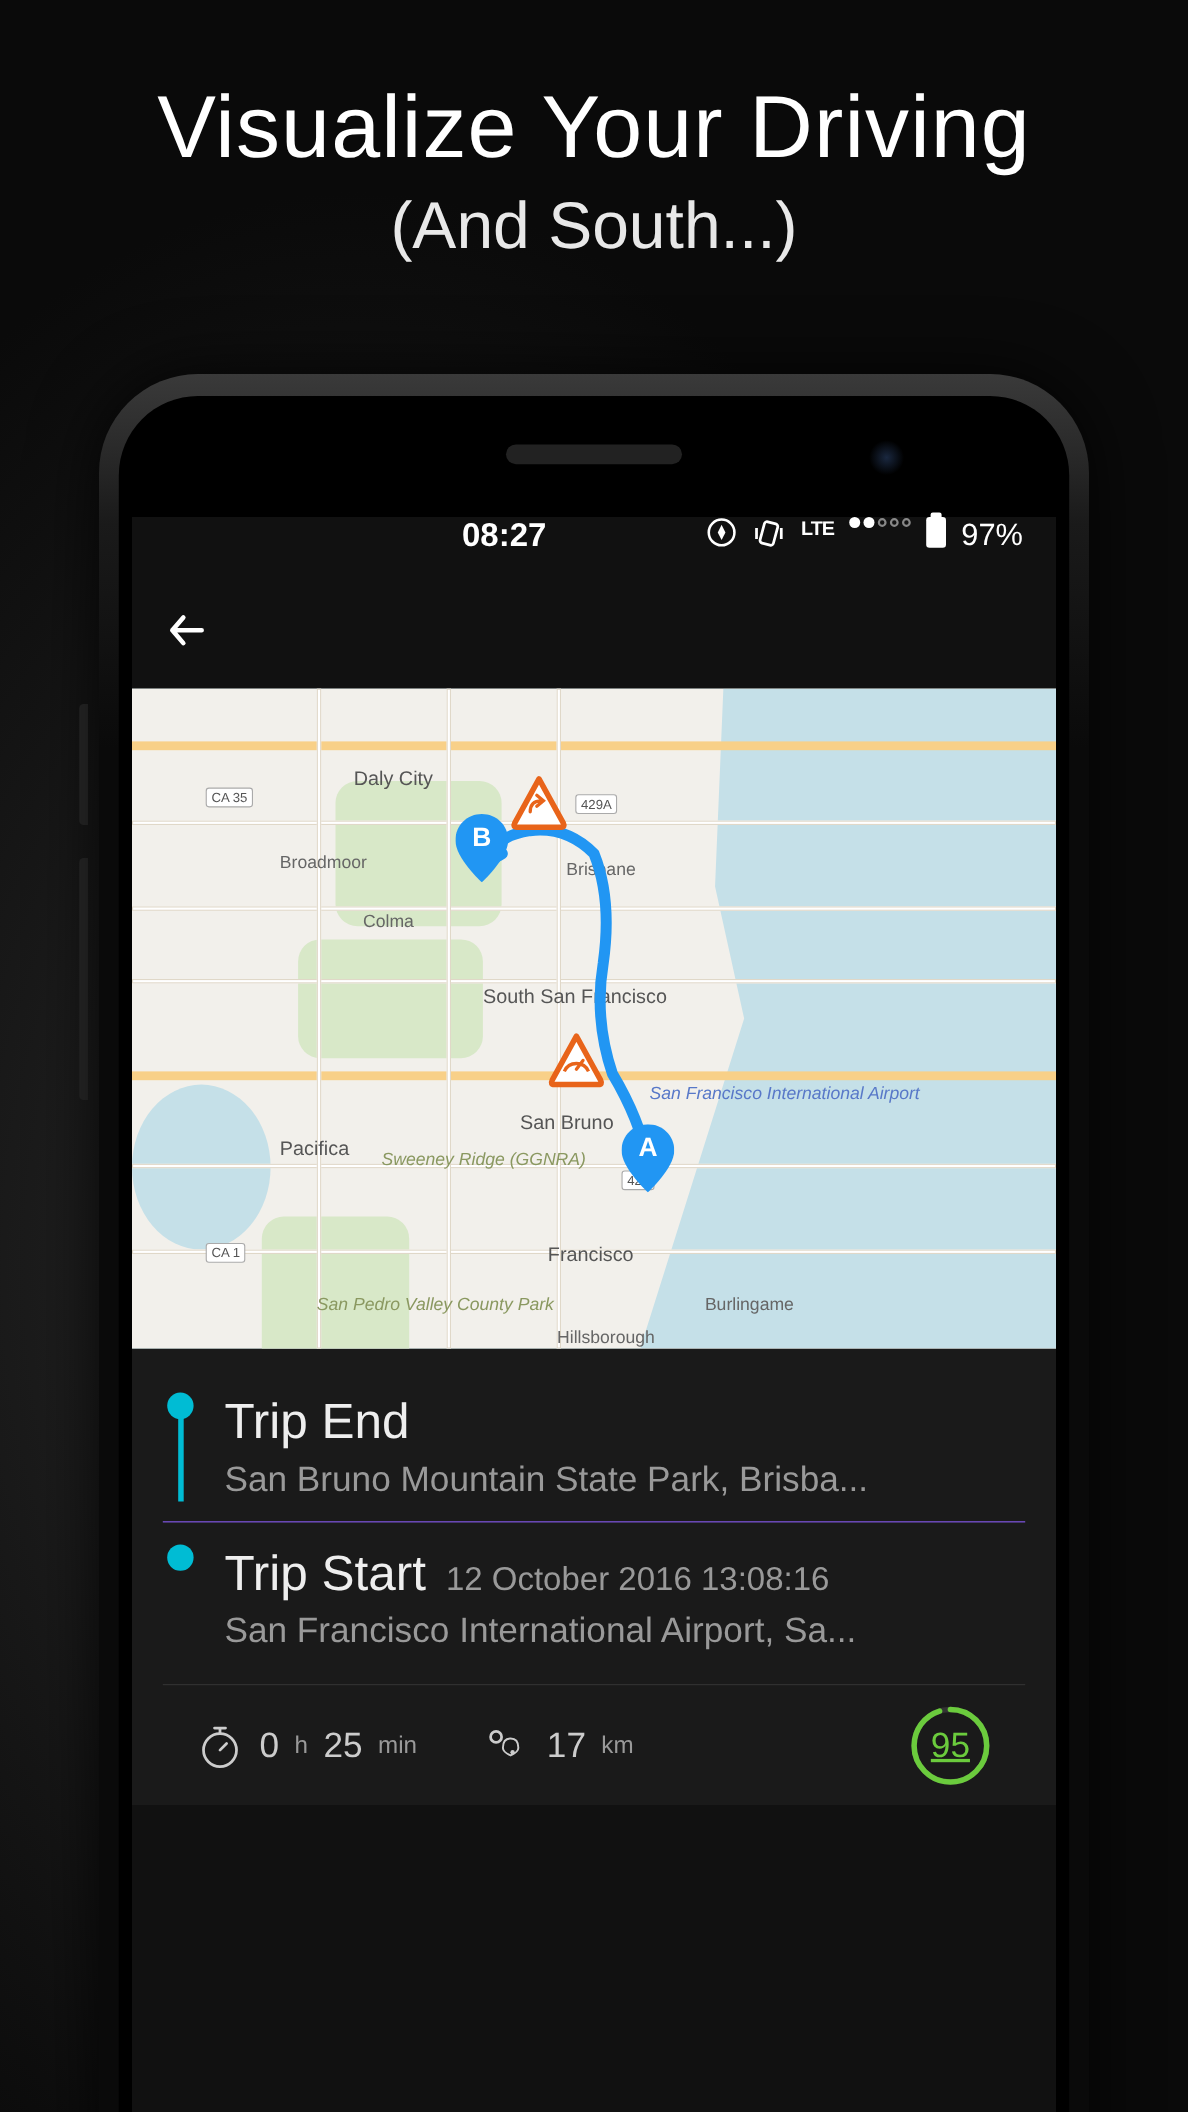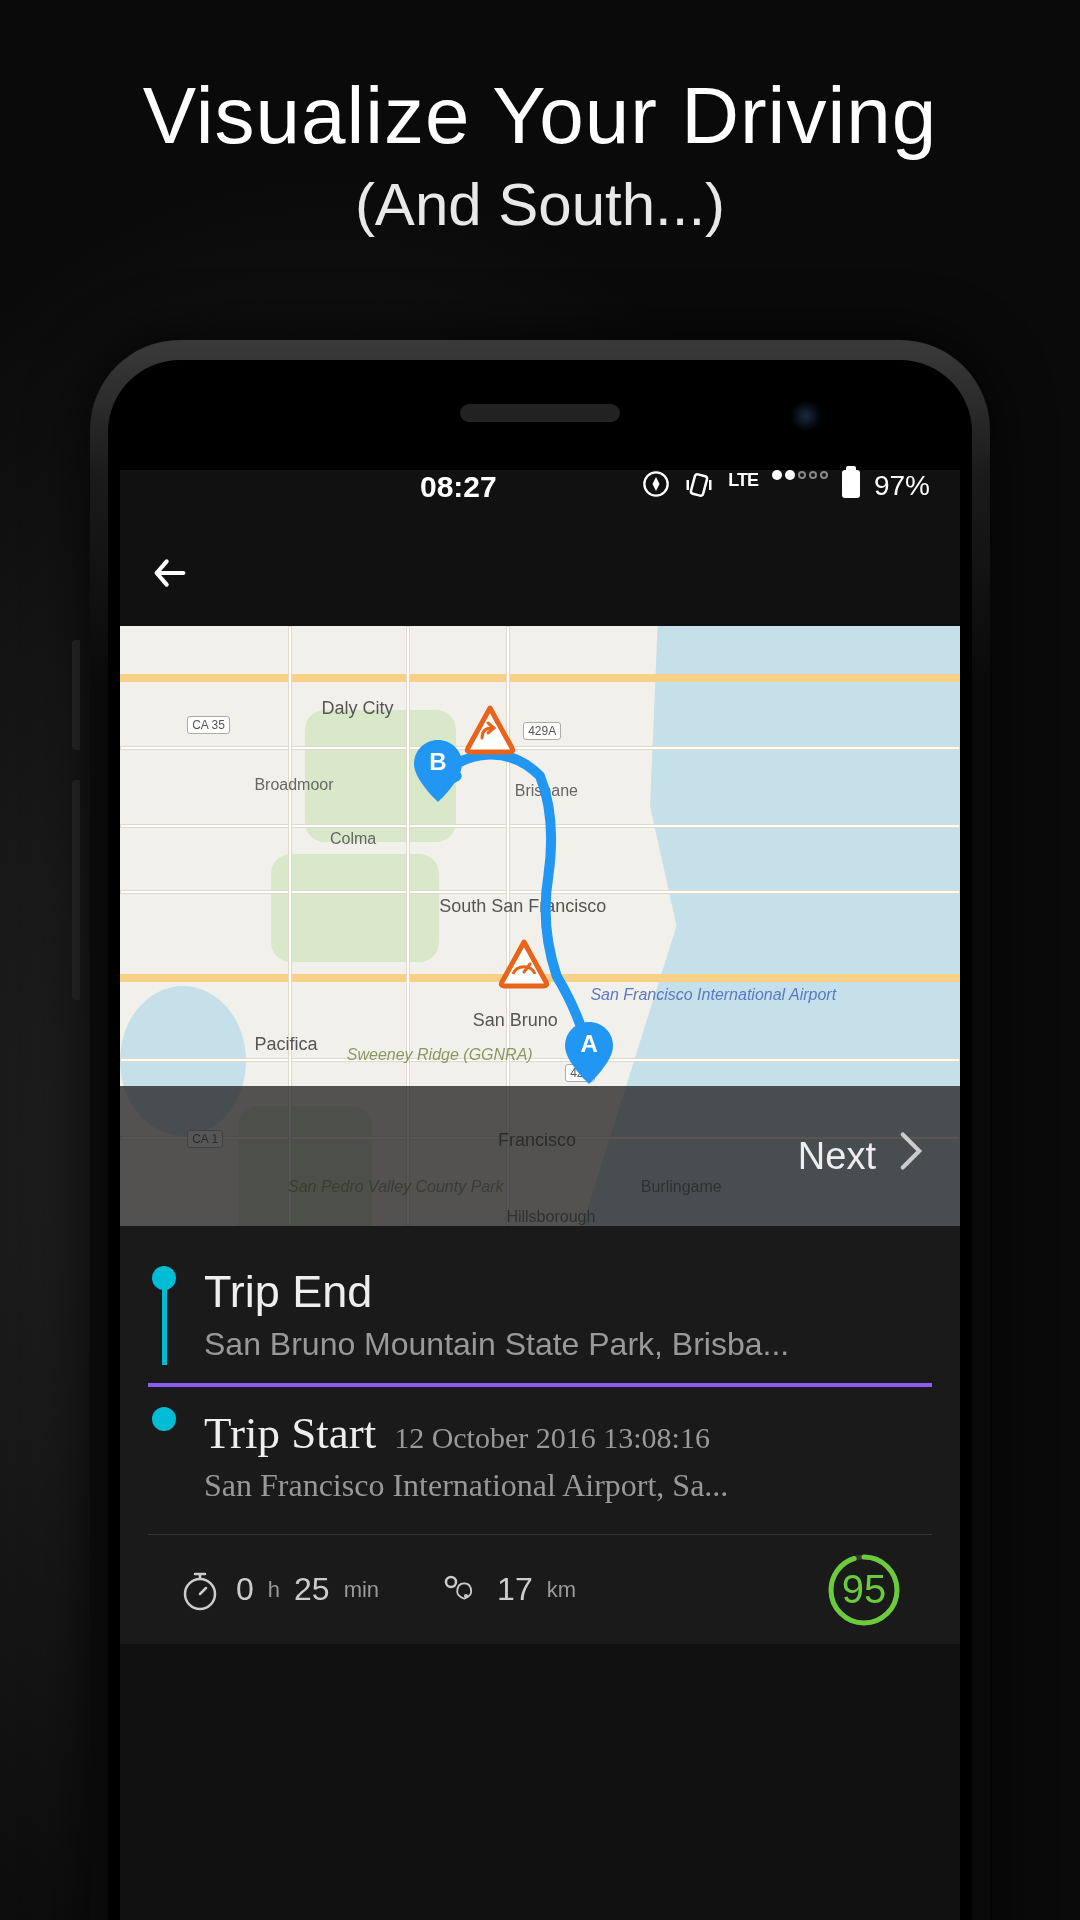--- a/index.html
+++ b/index.html
@@ -234,21 +234,21 @@
 .chevron { font-size: 44px; color: #ccc; }
 .trip-list {
   background: #1a1a1a;
   padding: 20px 28px 0;
 }
 .trip-row {
   display: flex;
   gap: 24px;
   padding: 20px 0;
 }
-.trip-row + .trip-row { border-top: 4px solid #8b5cf6; font-family: Liberation Serif, serif; }
+.trip-row + .trip-row { border-top: 1px solid #8b5cf6; }
 .timeline-col {
   width: 32px;
   display: flex;
   flex-direction: column;
   align-items: center;
 }
 .tl-dot {
   width: 24px;
   height: 24px;
   border-radius: 50%;
@@ -284,22 +284,23 @@
   height: 76px;
   position: relative;
 }
 .score-ring svg { width: 100%; height: 100%; transform: rotate(-90deg); }
 .score-num {
   position: absolute;
   inset: 0;
   display: flex;
   align-items: center;
   justify-content: center;
-  font-size: 40px;
+  font-size: 32px;
   color: #6BCB3D;
+  text-decoration: underline;
 }
 </style>
 </head>
 <body>
 
 <div class="background-blur"></div>
 
 <div class="promo-title">Visualize Your Driving</div>
 <div class="promo-subtitle">(And South...)</div>
 
@@ -408,28 +409,20 @@
             </svg>
         </div>
         <div class="event-marker" style="left:45%;top:52%">
           <svg viewBox="0 0 52 52">
               <path d="M26 4 L48 44 Q50 48 46 48 L6 48 Q2 48 4 44 Z" fill="#fff" stroke="#e8641a" stroke-width="5" stroke-linejoin="round"></path>
               <path d="M15 36 A12 12 0 0 1 37 36" fill="none" stroke="#e8641a" stroke-width="3"></path>
               <line x1="26" y1="34" x2="32" y2="26" stroke="#e8641a" stroke-width="3" stroke-linecap="round"></line>
             </svg>
         </div>
 
-        <div class="next-bar">
-          <span>Next</span>
-          <span class="chevron">
-            <svg width="30" height="44" viewBox="0 0 20 32">
-                <path d="M4 4 L16 16 L4 28" stroke="#ccc" stroke-width="3" fill="none" stroke-linecap="round"></path>
-              </svg>
-          </span>
-        </div>
       </div>
 
       <div class="trip-list">
         <div class="trip-row">
           <div class="timeline-col">
             <div class="tl-dot"></div>
             <div class="tl-line"></div>
           </div>
           <div class="trip-content">
             <div class="trip-title-line">

